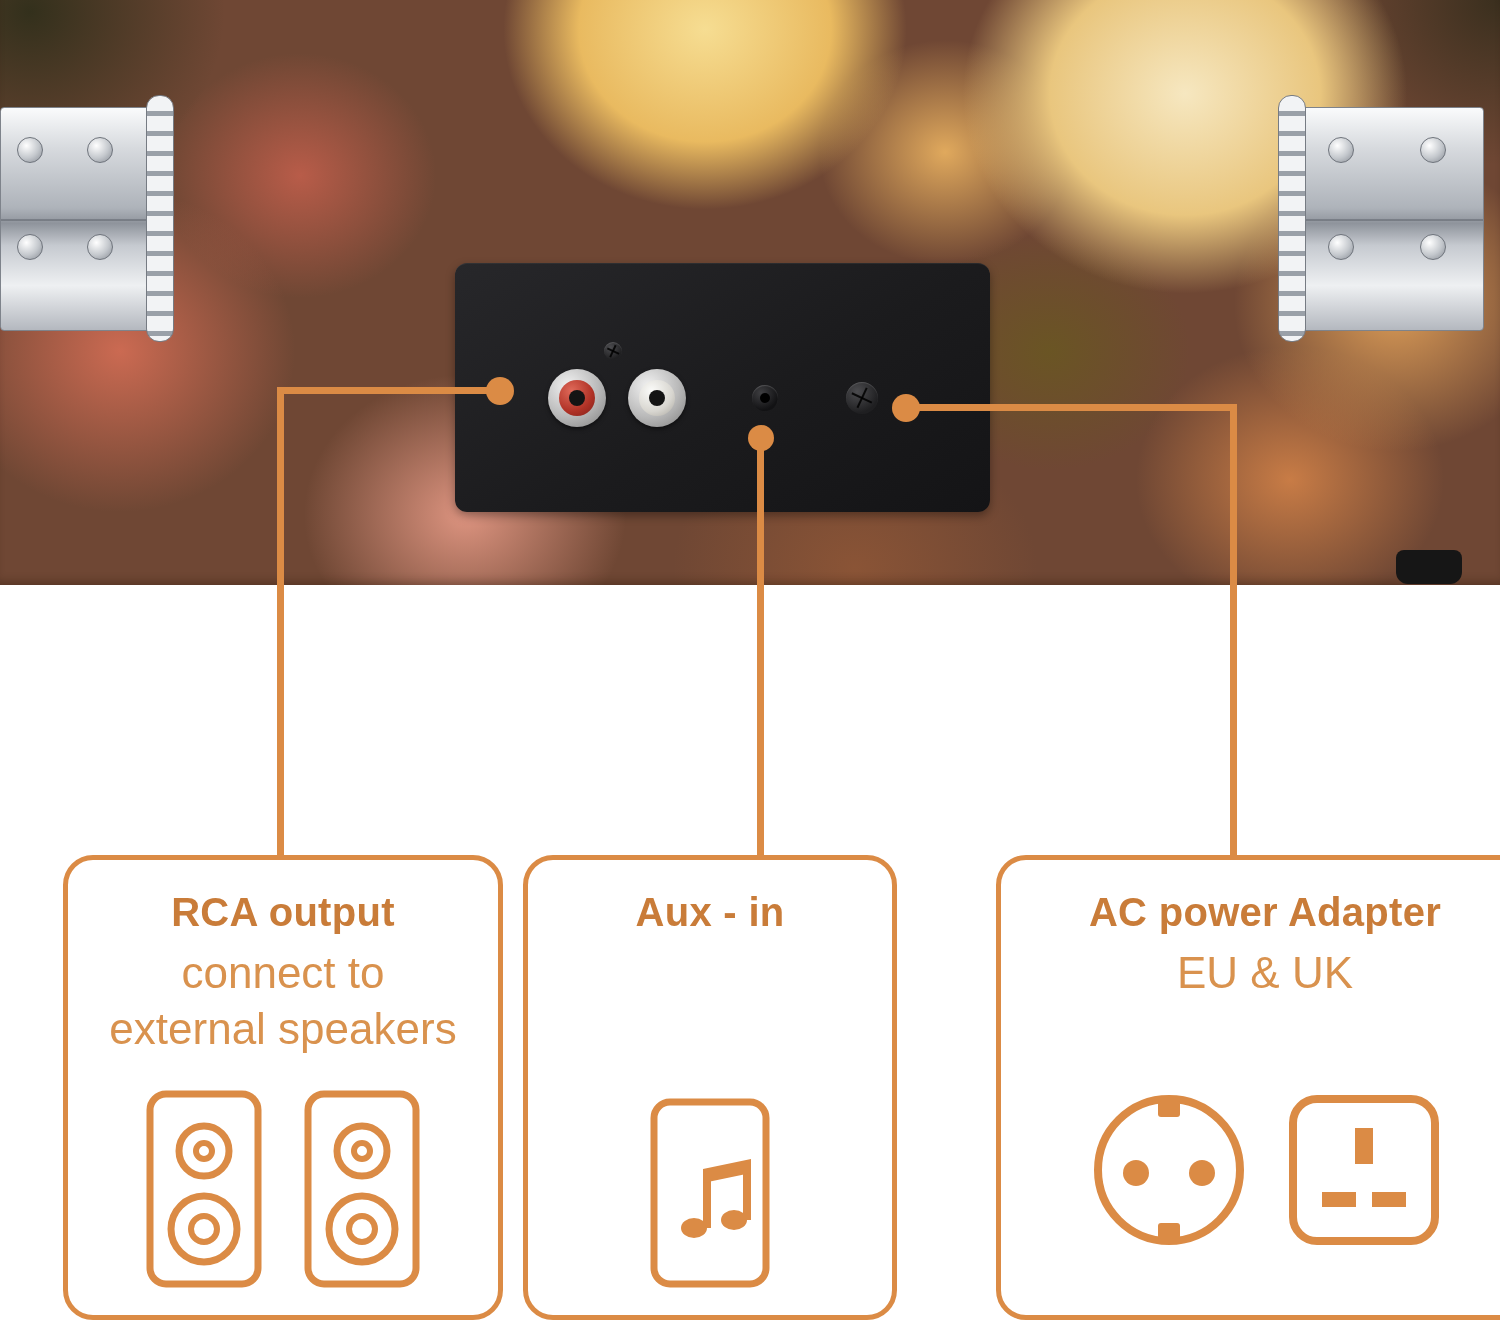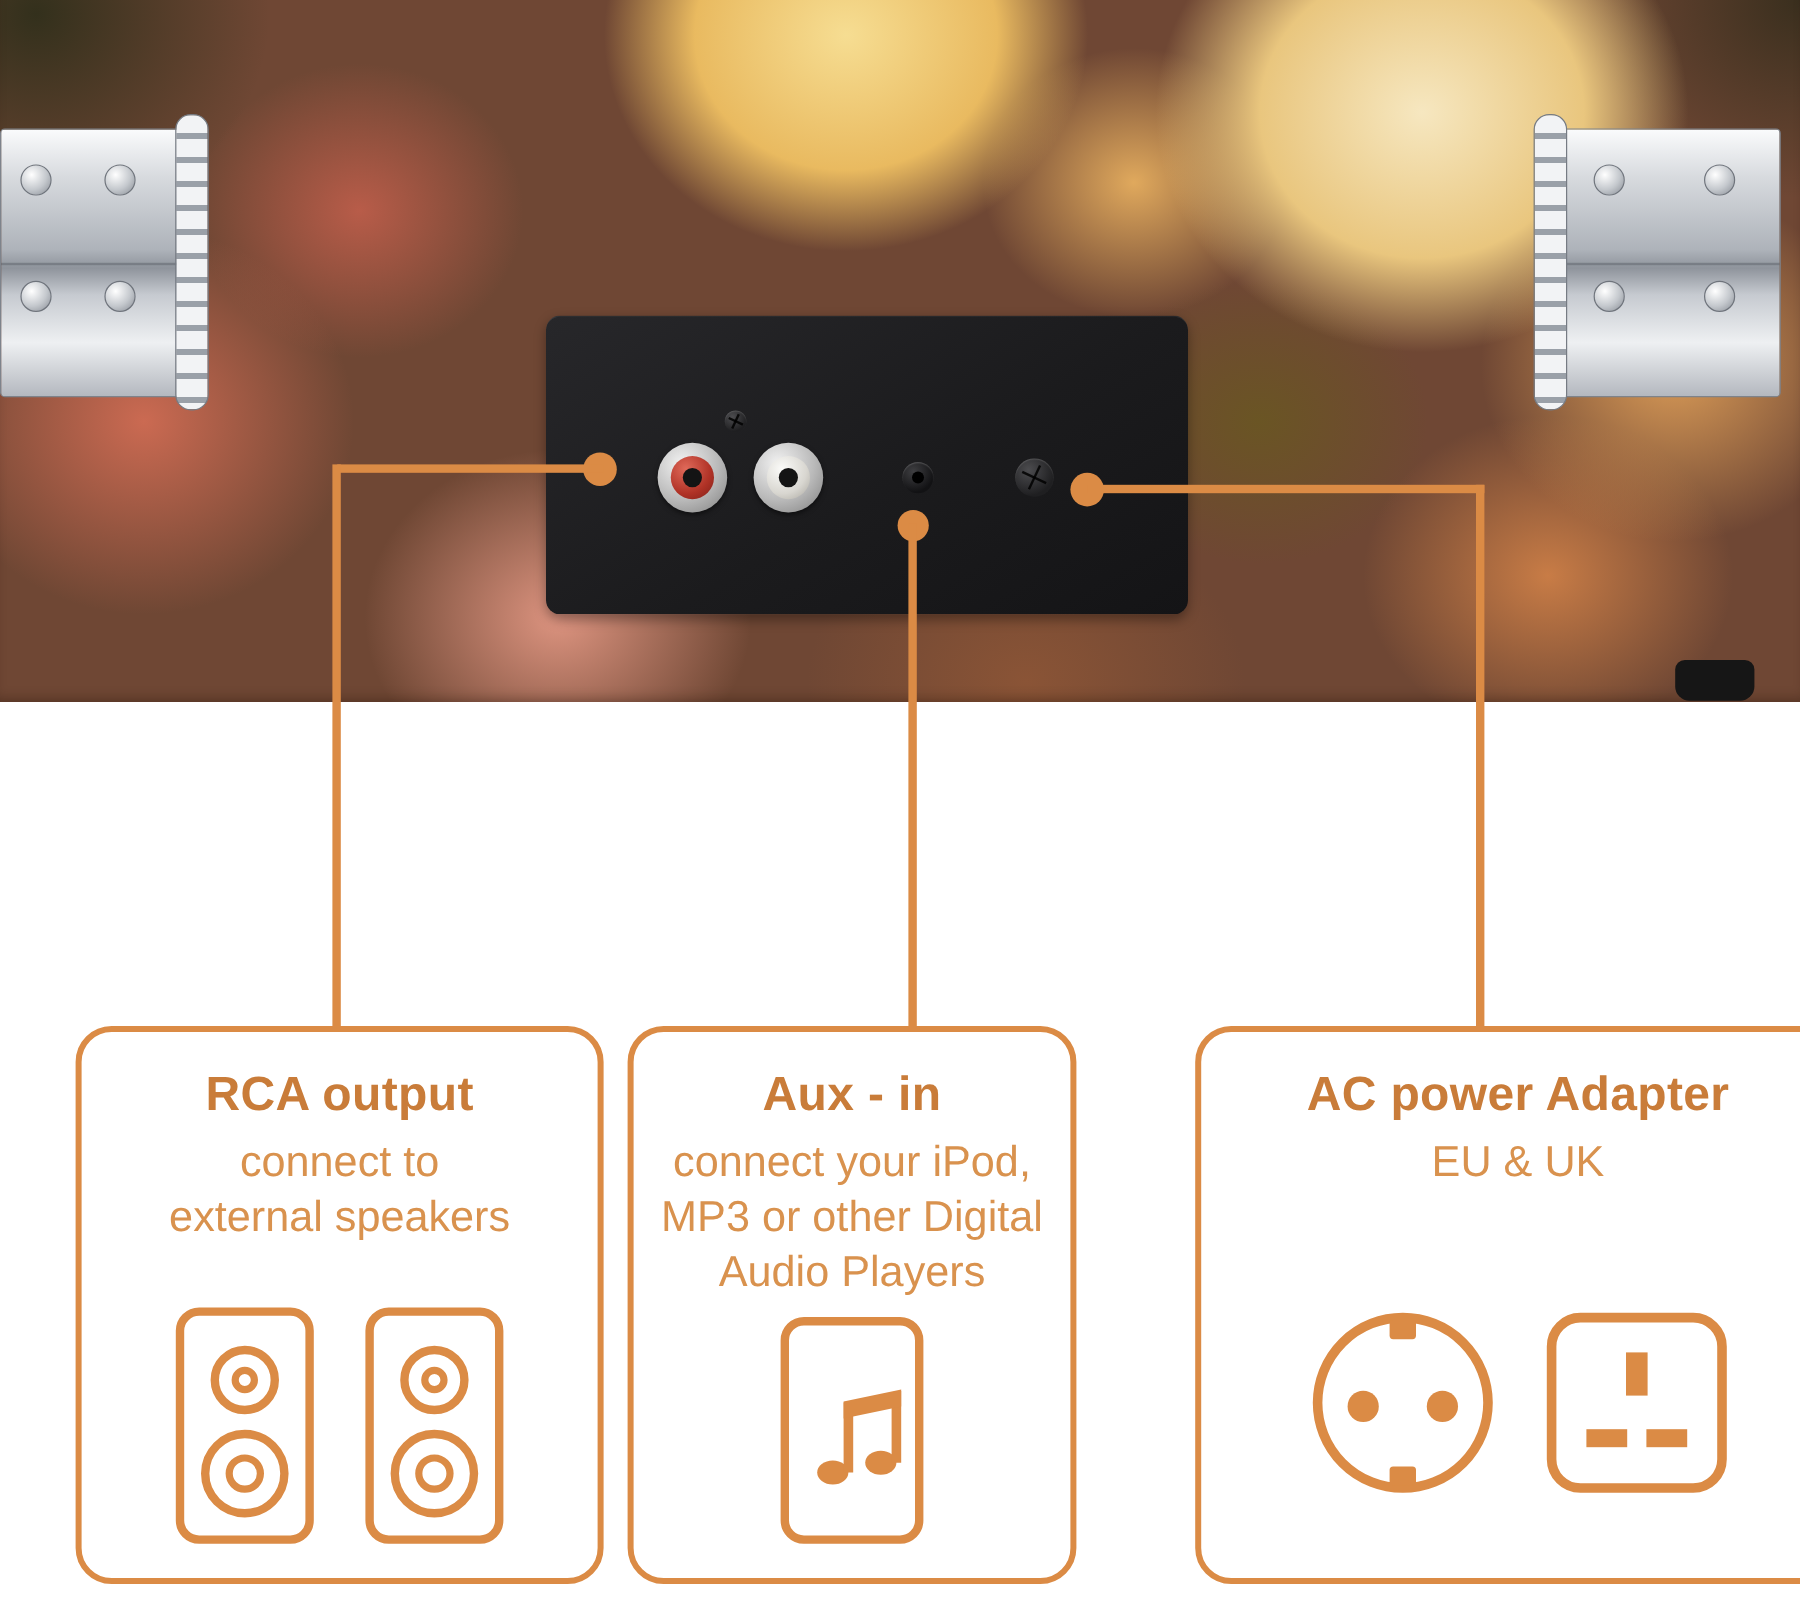--- a/index.html
+++ b/index.html
@@ -102,21 +102,21 @@
   .callout{
     position:absolute;top:855px;height:465px;box-sizing:border-box;background:#fff;
     border:5px solid var(--accent,#DB8B45);border-radius:30px;
     display:flex;flex-direction:column;align-items:center;text-align:center;
     padding:30px 18px 0;
   }
   .callout-title{
     font-size:40px;font-weight:700;color:var(--title-color,#C97C39);letter-spacing:.3px;
   }
   .callout-body{
-    margin-top:10px;font-size:36px;line-height:1.28;color:var(--body-color,#D9924E);
+    margin-top:10px;font-size:44px;line-height:1.28;color:var(--body-color,#D9924E);
     white-space:pre-line;
   }
   .icons-row{
     margin-top:auto;margin-bottom:22px;display:flex;gap:40px;align-items:center;justify-content:center;
     color:var(--accent,#DB8B45);
   }
   .callout-power .icons-row{margin-bottom:62px;}
 </style>
 </head>
 <body>
@@ -193,23 +193,20 @@
           <circle cx="59" cy="62" r="8" fill="none" stroke="currentColor" stroke-width="6"></circle>
           <circle cx="59" cy="140" r="33" fill="none" stroke="currentColor" stroke-width="7"></circle>
           <circle cx="59" cy="140" r="13" fill="none" stroke="currentColor" stroke-width="6"></circle>
         </svg>
       </span>
     </div>
   </div>
 
   <div class="callout callout-aux" style="left:523px;width:374px;">
     <div class="callout-title">Aux - in</div>
-    <div class="callout-body">connect your iPod,
-MP3 or other Digital
-Audio Players</div>
     <div class="icons-row">
       <span>
         <svg width="122" height="192" viewBox="0 0 122 192">
           <rect x="5" y="5" width="112" height="182" rx="16" fill="none" stroke="currentColor" stroke-width="7"></rect>
           <ellipse cx="45" cy="131" rx="13" ry="10" fill="currentColor"></ellipse>
           <ellipse cx="85" cy="123" rx="13" ry="10" fill="currentColor"></ellipse>
           <path d="M58 131 V76 L98 68 V123" fill="none" stroke="currentColor" stroke-width="8"></path>
           <path d="M54 86 L102 76 V62 L54 72 Z" fill="currentColor"></path>
         </svg>
       </span>

